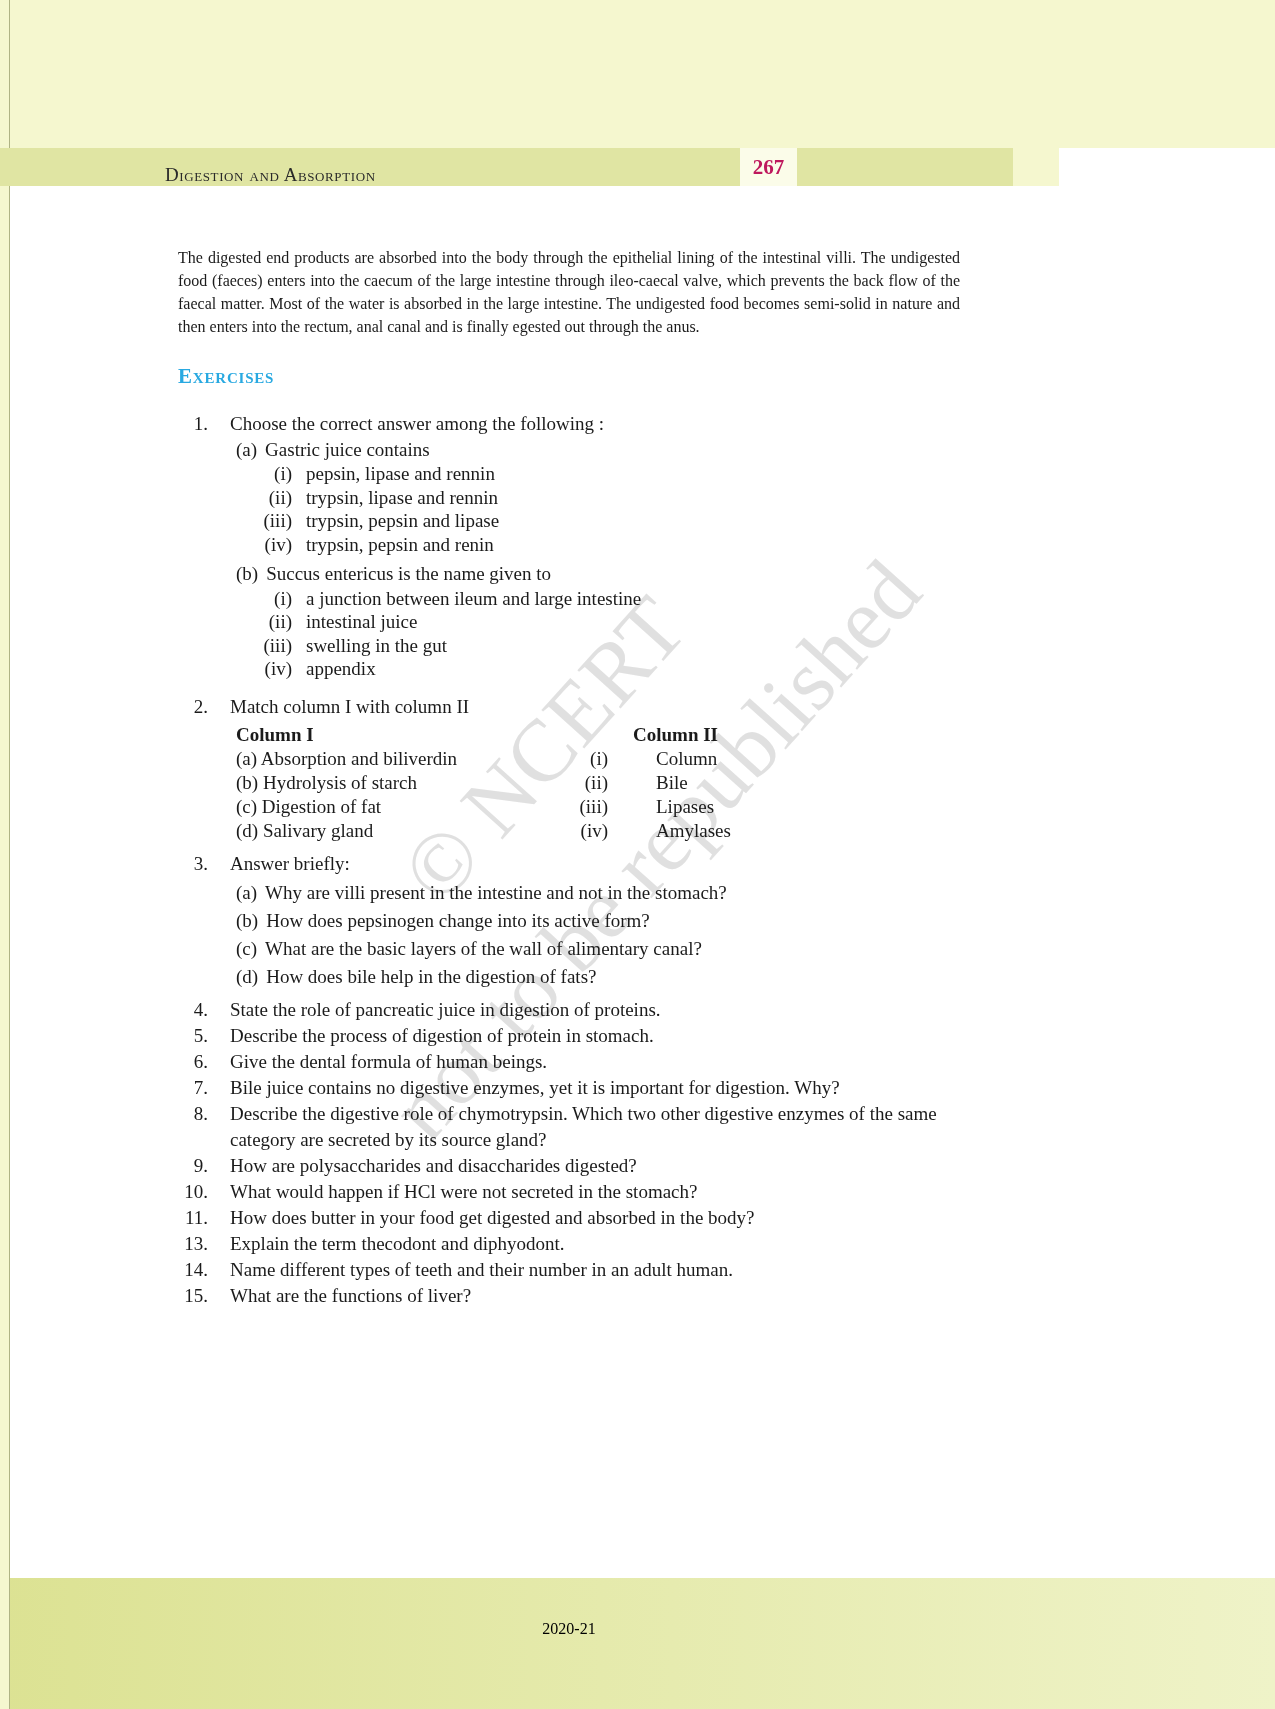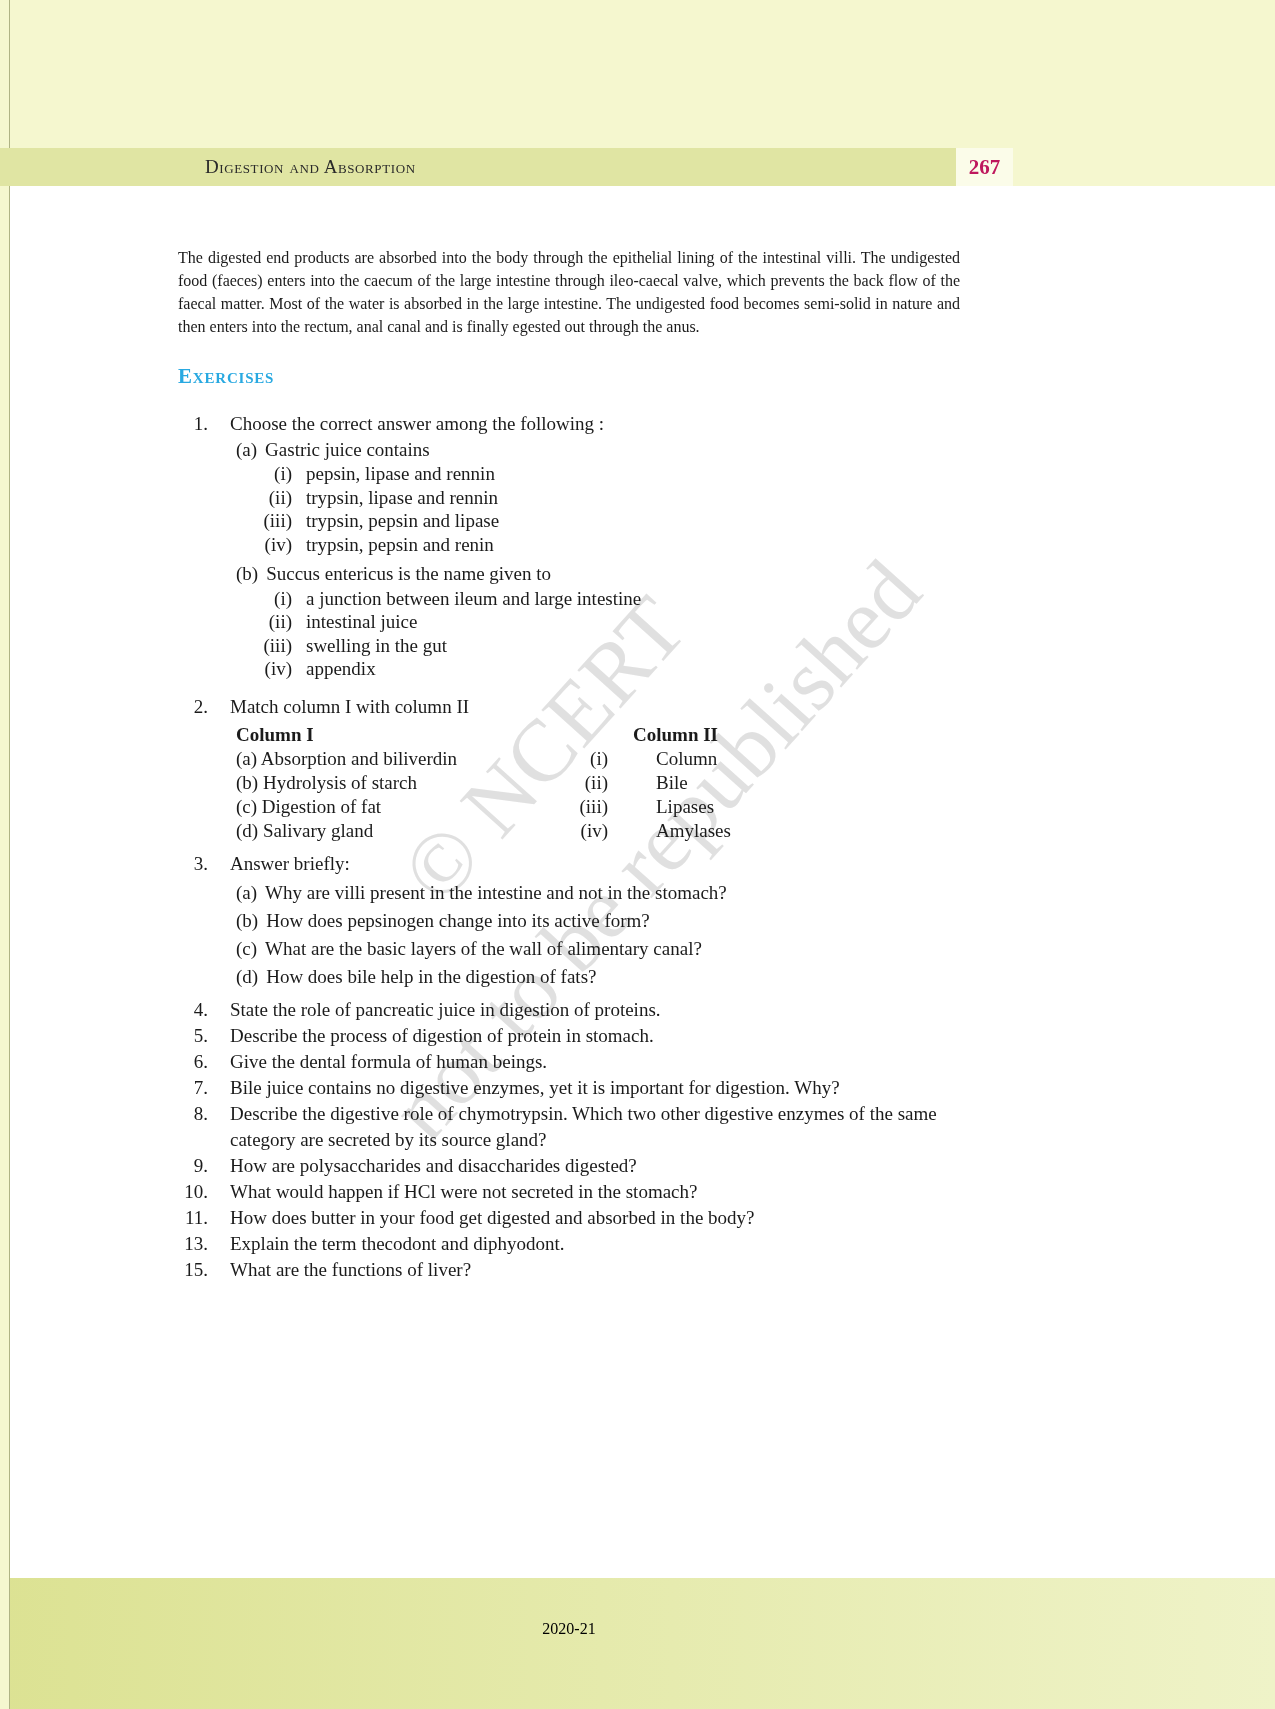--- a/index.html
+++ b/index.html
@@ -7,23 +7,23 @@
   body {
     position: relative;
     background: #ffffff;
     font-family: "Liberation Serif", serif;
     color: #1b1b1b;
     overflow: hidden;
   }
   .top-band { position: absolute; top: 0; left: 0; width: 1275px; height: 148px; background: #f5f7cf; }
   .left-strip { position: absolute; top: 0; left: 0; width: 10px; height: 1709px; background: #f5f7cf; border-right: 1px solid rgba(90,95,40,0.45); z-index: 2; }
   .header-band {
-    position: absolute; top: 148px; left: 0; width: 1275px; height: 38px;
+    position: absolute; top: 148px; left: 0; width: 1059px; height: 38px;
     background: linear-gradient(to right, #e0e5a3 0, #e0e5a3 1013px, #f5f7cf 1013px);
-    display: flex; align-items: center; z-index: 2; padding-left: 40px;
+    display: flex; align-items: flex-end; z-index: 2;
   }
   .header-title { margin-left: 165px; font-variant: small-caps; font-size: 19px; letter-spacing: 0.6px; color: #2a2a2a; }
   .page-number-box {
     margin-left: auto; margin-right: 262px; width: 57px; height: 38px;
     background: #fbfce9; display: flex; align-items: center; justify-content: center;
     font-weight: bold; font-size: 21px; color: #be185d;
   }
   .bottom-band {
     position: absolute; bottom: 0; left: 0; width: 1275px; height: 131px;
     background: linear-gradient(to right, #dce293, #eff3c8); z-index: 1;
@@ -206,20 +206,24 @@
   </div>
   <div class="q">
     <span class="q-num">11.</span>
     <div class="q-body">How does butter in your food get digested and absorbed in the body?</div>
   </div>
   <div class="q">
     <span class="q-num">13.</span>
     <div class="q-body">Explain the term thecodont and diphyodont.</div>
   </div>
   <div class="q">
+    <span class="q-num">14.</span>
+    <div class="q-body">Name different types of teeth and their number in an adult human.</div>
+  </div>
+  <div class="q">
     <span class="q-num">15.</span>
     <div class="q-body">What are the functions of liver?</div>
   </div>
 
 </div>
 
 <div class="bottom-band"></div>
 <div class="footer-text">2020-21</div>
 
 </body></html>

